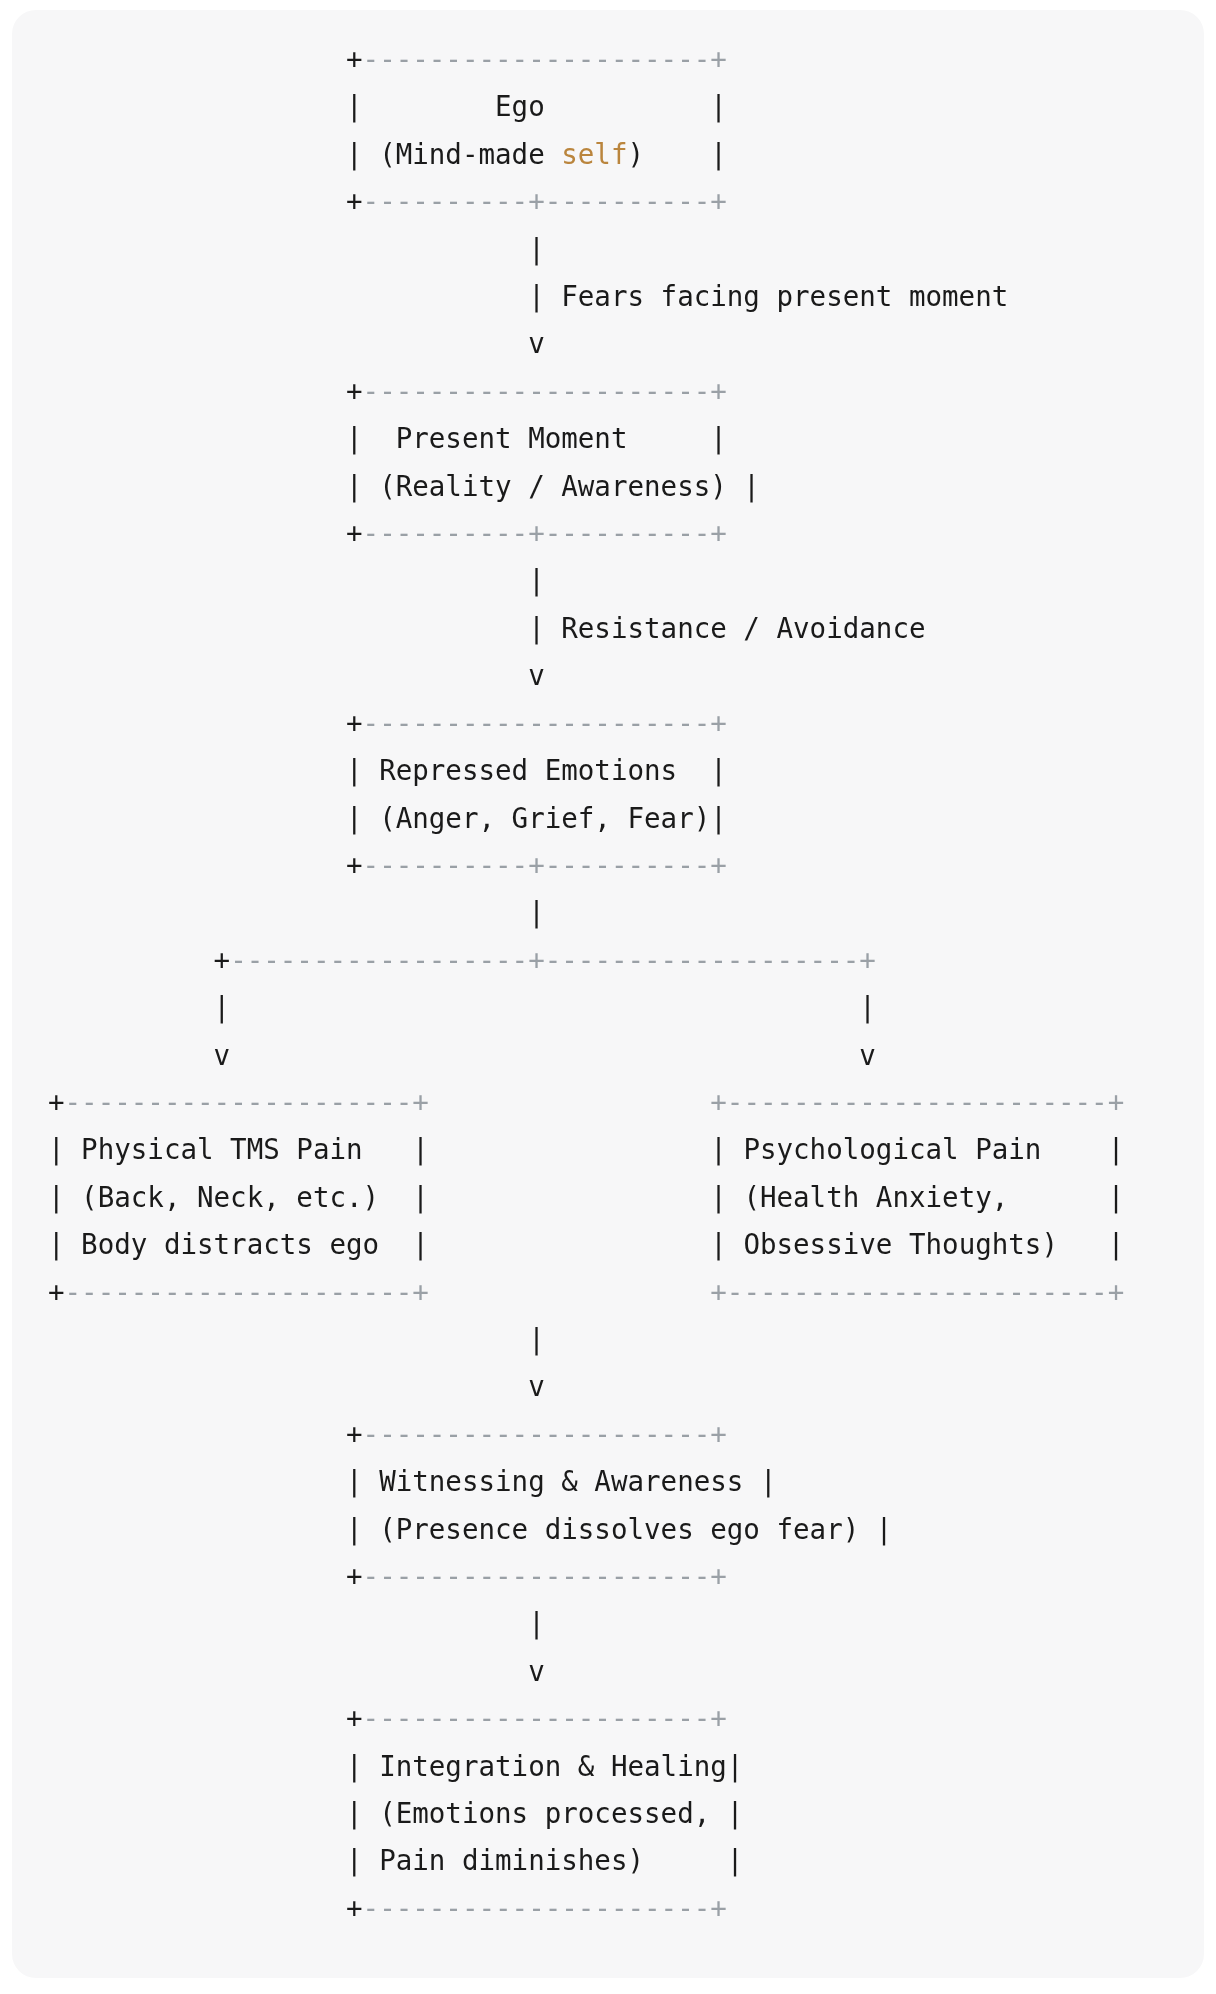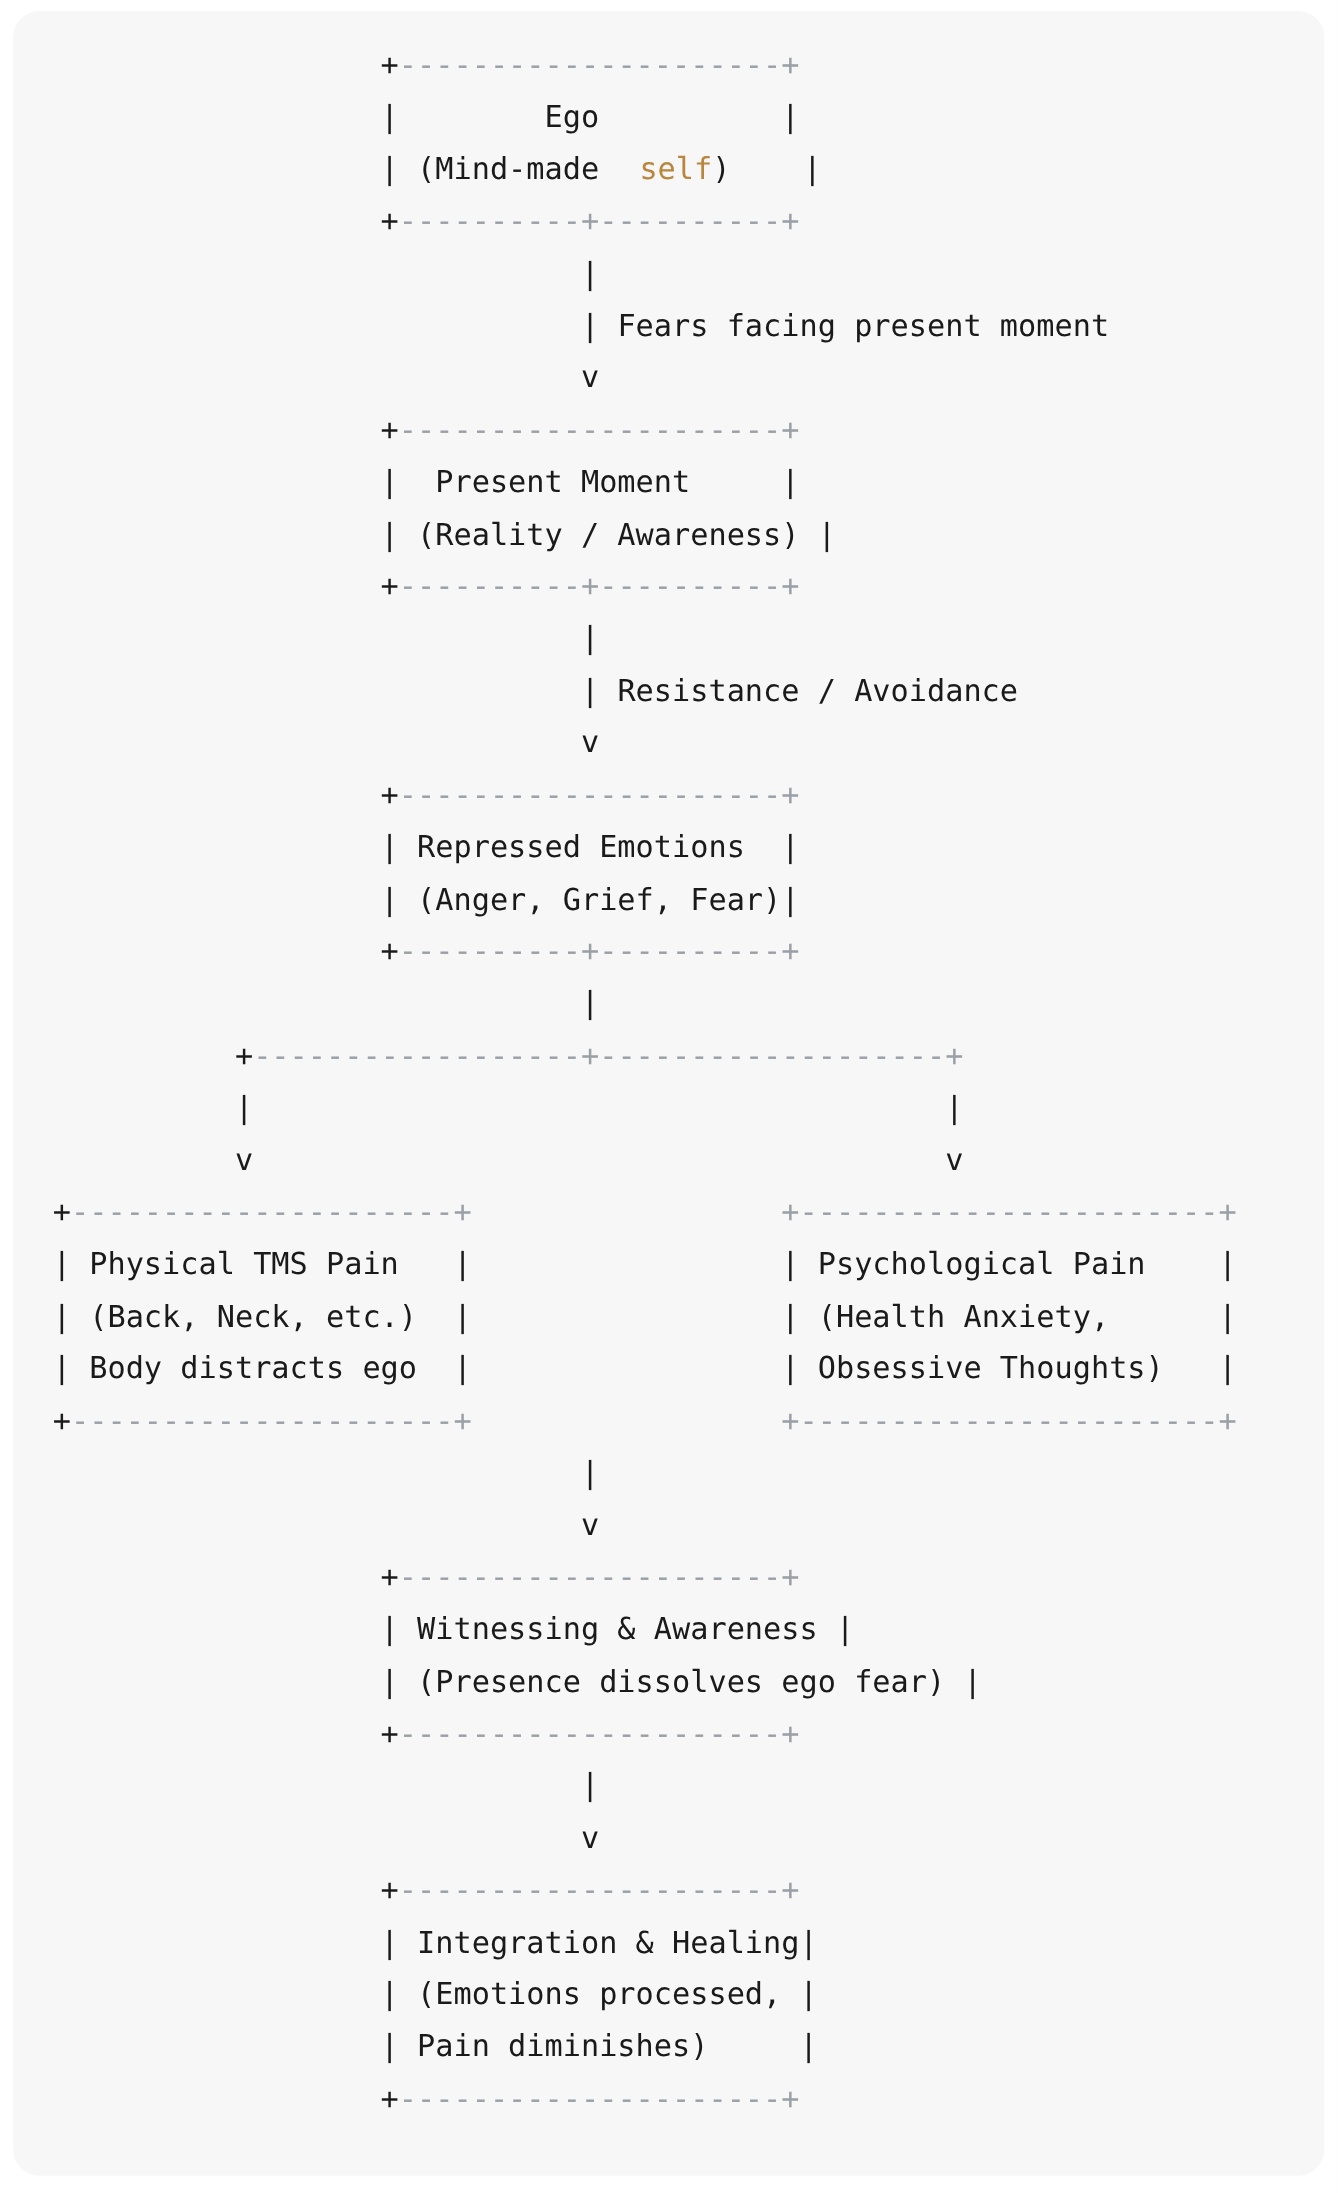--- a/index.html
+++ b/index.html
@@ -28,20 +28,20 @@
     padding:26px 16px 46px 36px;
     font-family:"DejaVu Sans Mono",monospace;
     font-size:27.5px;
     line-height:47.4px;
     white-space:pre;
     color:var(--c-text);
     font-variant-ligatures:none;
   }
   .seg-k{color:var(--c-text);}
   .seg-d{color:var(--c-dim);}
-  .seg-h{color:var(--c-hl);margin-left:20px;}
+  .seg-h{color:var(--c-hl);}
 </style>
 </head>
 <body>
 
 <div class="code-panel">
   <pre class="ascii"><div>                  <span class="seg-k">+</span><span class="seg-d">---------------------+</span></div><div>                  <span class="seg-k">|        Ego          |</span></div><div>                  <span class="seg-k">| (Mind-made </span><span class="seg-h">self</span><span class="seg-k">)    |</span></div><div>                  <span class="seg-k">+</span><span class="seg-d">----------+----------+</span></div><div>                             <span class="seg-k">|</span></div><div>                             <span class="seg-k">| Fears facing present moment</span></div><div>                             <span class="seg-k">v</span></div><div>                  <span class="seg-k">+</span><span class="seg-d">---------------------+</span></div><div>                  <span class="seg-k">|  Present Moment     |</span></div><div>                  <span class="seg-k">| (Reality / Awareness) |</span></div><div>                  <span class="seg-k">+</span><span class="seg-d">----------+----------+</span></div><div>                             <span class="seg-k">|</span></div><div>                             <span class="seg-k">| Resistance / Avoidance</span></div><div>                             <span class="seg-k">v</span></div><div>                  <span class="seg-k">+</span><span class="seg-d">---------------------+</span></div><div>                  <span class="seg-k">| Repressed Emotions  |</span></div><div>                  <span class="seg-k">| (Anger, Grief, Fear)|</span></div><div>                  <span class="seg-k">+</span><span class="seg-d">----------+----------+</span></div><div>                             <span class="seg-k">|</span></div><div>          <span class="seg-k">+</span><span class="seg-d">------------------+-------------------+</span></div><div>          <span class="seg-k">|</span>                                      <span class="seg-k">|</span></div><div>          <span class="seg-k">v</span>                                      <span class="seg-k">v</span></div><div><span class="seg-k">+</span><span class="seg-d">---------------------+</span>                 <span class="seg-d">+-----------------------+</span></div><div><span class="seg-k">| Physical TMS Pain   |</span>                 <span class="seg-k">| Psychological Pain    |</span></div><div><span class="seg-k">| (Back, Neck, etc.)  |</span>                 <span class="seg-k">| (Health Anxiety,      |</span></div><div><span class="seg-k">| Body distracts ego  |</span>                 <span class="seg-k">| Obsessive Thoughts)   |</span></div><div><span class="seg-k">+</span><span class="seg-d">---------------------+</span>                 <span class="seg-d">+-----------------------+</span></div><div>                             <span class="seg-k">|</span></div><div>                             <span class="seg-k">v</span></div><div>                  <span class="seg-k">+</span><span class="seg-d">---------------------+</span></div><div>                  <span class="seg-k">| Witnessing &amp; Awareness |</span></div><div>                  <span class="seg-k">| (Presence dissolves ego fear) |</span></div><div>                  <span class="seg-k">+</span><span class="seg-d">---------------------+</span></div><div>                             <span class="seg-k">|</span></div><div>                             <span class="seg-k">v</span></div><div>                  <span class="seg-k">+</span><span class="seg-d">---------------------+</span></div><div>                  <span class="seg-k">| Integration &amp; Healing|</span></div><div>                  <span class="seg-k">| (Emotions processed, |</span></div><div>                  <span class="seg-k">| Pain diminishes)     |</span></div><div>                  <span class="seg-k">+</span><span class="seg-d">---------------------+</span></div></pre>
 </div>
 
 </body></html>

